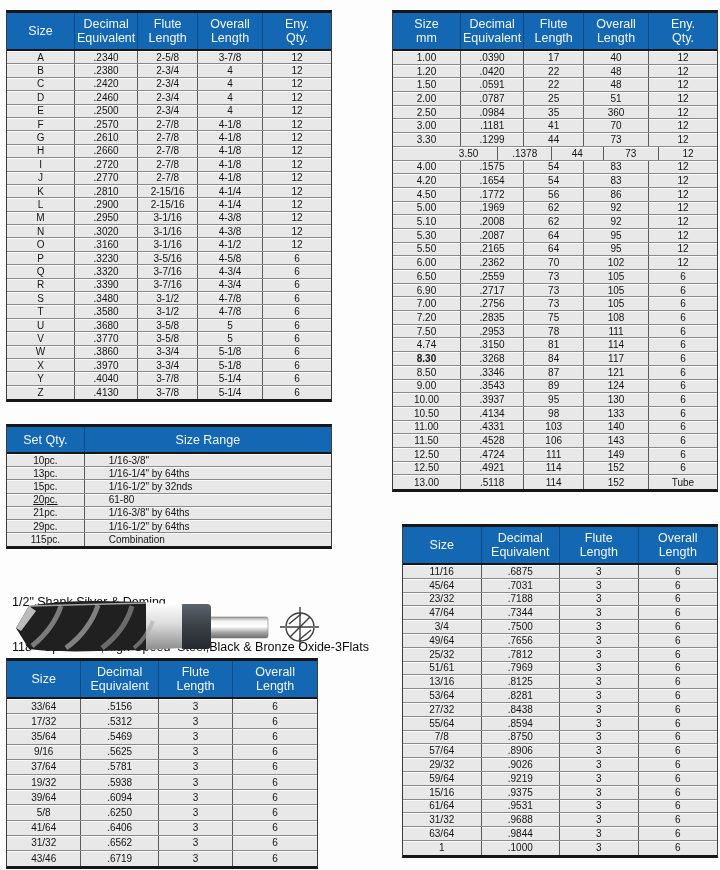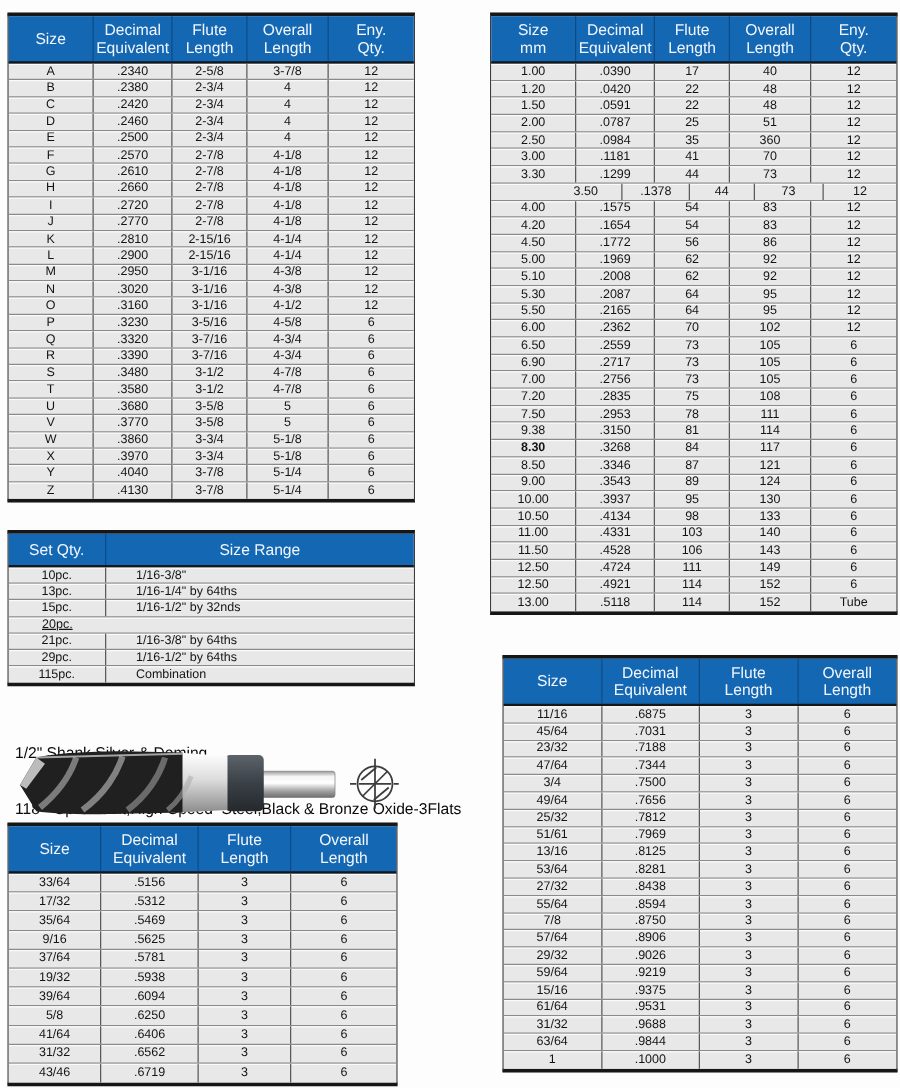--- a/index.html
+++ b/index.html
@@ -401,21 +401,21 @@
         <div class="td" style="width: 21%;">6</div>
       </div>
       <div class="tr">
         <div class="td" style="width: 21%;">7.50</div>
         <div class="td" style="width: 19.5%;">.2953</div>
         <div class="td" style="width: 18.5%;">78</div>
         <div class="td" style="width: 20%;">111</div>
         <div class="td" style="width: 21%;">6</div>
       </div>
       <div class="tr">
-        <div class="td" style="width: 21%;">9.38</div>
+        <div class="td" style="width: 21%;">4.74</div>
         <div class="td" style="width: 19.5%;">.3150</div>
         <div class="td" style="width: 18.5%;">81</div>
         <div class="td" style="width: 20%;">114</div>
         <div class="td" style="width: 21%;">6</div>
       </div>
       <div class="tr">
         <div class="td" style="width: 21%; font-weight: bold;">8.30</div>
         <div class="td" style="width: 19.5%;">.3268</div>
         <div class="td" style="width: 18.5%;">84</div>
         <div class="td" style="width: 20%;">117</div>
@@ -498,20 +498,21 @@
       <div class="tr">
         <div class="td" style="width: 24%;">13pc.</div>
         <div class="td" style="width: 76%; justify-content: flex-start; padding-left: 24px;">1/16-1/4" by 64ths</div>
       </div>
       <div class="tr">
         <div class="td" style="width: 24%;">15pc.</div>
         <div class="td" style="width: 76%; justify-content: flex-start; padding-left: 24px;">1/16-1/2" by 32nds</div>
       </div>
       <div class="tr">
         <div class="td" style="width: 24%; text-decoration: underline;">20pc.</div>
+        <div class="td" style="width: 76%; justify-content: flex-start; padding-left: 24px;">61-80</div>
       </div>
       <div class="tr">
         <div class="td" style="width: 24%;">21pc.</div>
         <div class="td" style="width: 76%; justify-content: flex-start; padding-left: 24px;">1/16-3/8" by 64ths</div>
       </div>
       <div class="tr">
         <div class="td" style="width: 24%;">29pc.</div>
         <div class="td" style="width: 76%; justify-content: flex-start; padding-left: 24px;">1/16-1/2" by 64ths</div>
       </div>
       <div class="tr">

